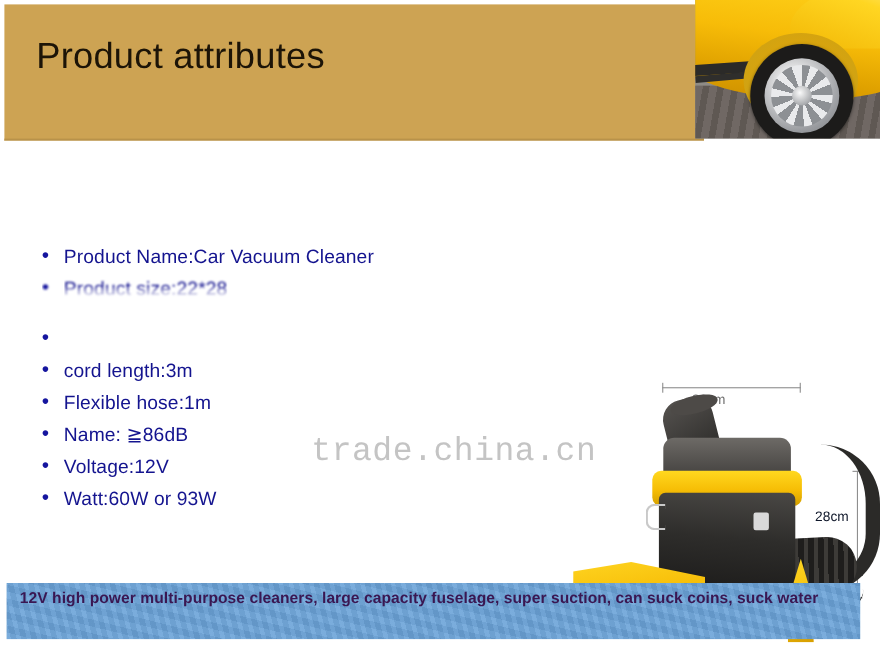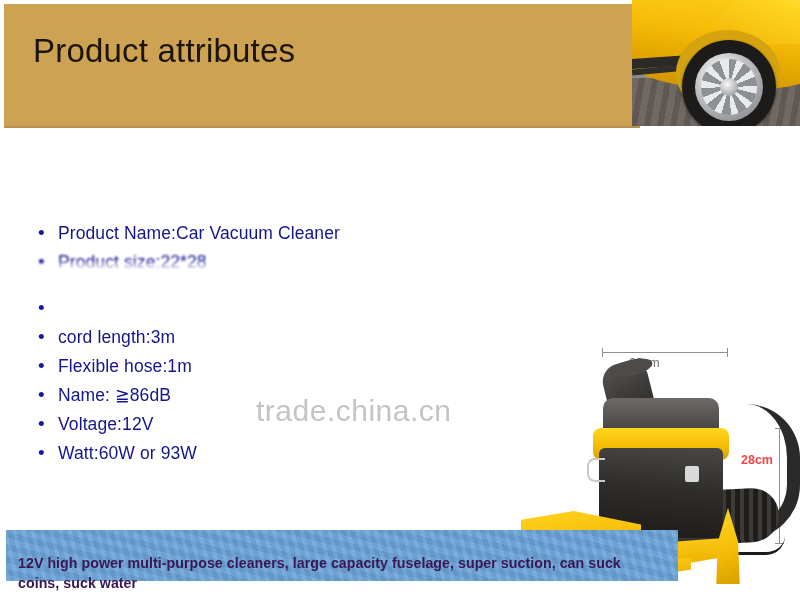--- a/index.html
+++ b/index.html
@@ -102,22 +102,22 @@
     mask-image:linear-gradient(to bottom,#000 0%,#000 42%,rgba(0,0,0,.45) 62%,rgba(0,0,0,0) 88%);
   }
   .bullet-row.obscured .bullet-dot{
     filter:blur(1.1px);
     -webkit-mask-image:linear-gradient(to bottom,#000 0%,#000 45%,rgba(0,0,0,0) 92%);
     mask-image:linear-gradient(to bottom,#000 0%,#000 45%,rgba(0,0,0,0) 92%);
   }
 
   
   .watermark{
-    position:absolute;left:252px;top:266px;font-size:30px;color:#c4c4c4;
-    letter-spacing:.5px;white-space:nowrap;font-weight:400;
+    position:absolute;left:279px;top:266px;font-size:30px;color:#c4c4c4;
+    letter-spacing:.5px;white-space:nowrap;font-weight:400;font-family:Liberation Mono, monospace;
   }
 
   
   .product{position:absolute;left:505px;top:212px;width:292px;height:295px;}
 
   .dim-h{position:absolute;left:93px;top:12px;width:126px;height:1px;background:#8e8e8e;}
   .dim-h::before,.dim-h::after{
     content:"";position:absolute;top:-4px;width:1px;height:9px;background:#8e8e8e;
   }
   .dim-h::before{left:0;}
@@ -126,21 +126,21 @@
     position:absolute;left:120px;top:16px;font-size:12.5px;color:#6f6f6f;white-space:nowrap;
   }
 
   .dim-v{position:absolute;left:270px;top:88px;width:1px;height:116px;background:#8e8e8e;}
   .dim-v::before,.dim-v::after{
     content:"";position:absolute;left:-4px;width:9px;height:1px;background:#8e8e8e;
   }
   .dim-v::before{top:0;}
   .dim-v::after{bottom:0;}
   .dim-v-label{
-    position:absolute;left:232px;top:113px;font-size:12.5px;color:#ef4444;white-space:nowrap;font-weight:bold;
+    position:absolute;left:232px;top:123px;font-size:12.5px;color:#0f172a;white-space:nowrap;
   }
 
   
   .vac-drum{
     position:absolute;left:90px;top:108px;width:124px;height:92px;
     background:linear-gradient(185deg,#4a4845 0%,#2e2d2b 45%,#1b1a19 100%);
     border-radius:6px 6px 14px 14px;
   }
   .vac-collar{
     position:absolute;left:84px;top:88px;width:136px;height:32px;
@@ -215,26 +215,26 @@
     clip-path:polygon(0% 62%,16% 18%,100% 0%,100% 52%,24% 100%);
   }
   .att-cone{
     position:absolute;left:198px;top:168px;width:42px;height:76px;
     background:linear-gradient(160deg,#ffd927 0%,#f5bb06 58%,#d49c00 100%);
     clip-path:polygon(50% 0%,74% 44%,78% 100%,22% 100%,26% 44%);
   }
 
   
   .banner{
-    position:absolute;left:6px;top:530px;width:672px;height:51px;
+    position:absolute;left:6px;top:530px;width:776px;height:51px;
     background:
       repeating-linear-gradient(76deg,rgba(255,255,255,.055) 0 4px,rgba(0,0,0,.045) 4px 9px),
       repeating-linear-gradient(14deg,rgba(255,255,255,.05) 0 6px,rgba(0,0,0,.035) 6px 12px),
       #6ba3d8;
-    box-sizing:border-box;padding:23px 12px 0 12px;
+    box-sizing:border-box;padding:4px 12px 0 12px;
   }
   .banner-text{
     color:#3a1752;font-size:14.2px;font-weight:bold;line-height:20px;
     letter-spacing:.05px;
   }
 
   .left-edge{
     position:absolute;left:0;top:0;width:4px;height:599px;background:#ffffff;
   }
 </style>

